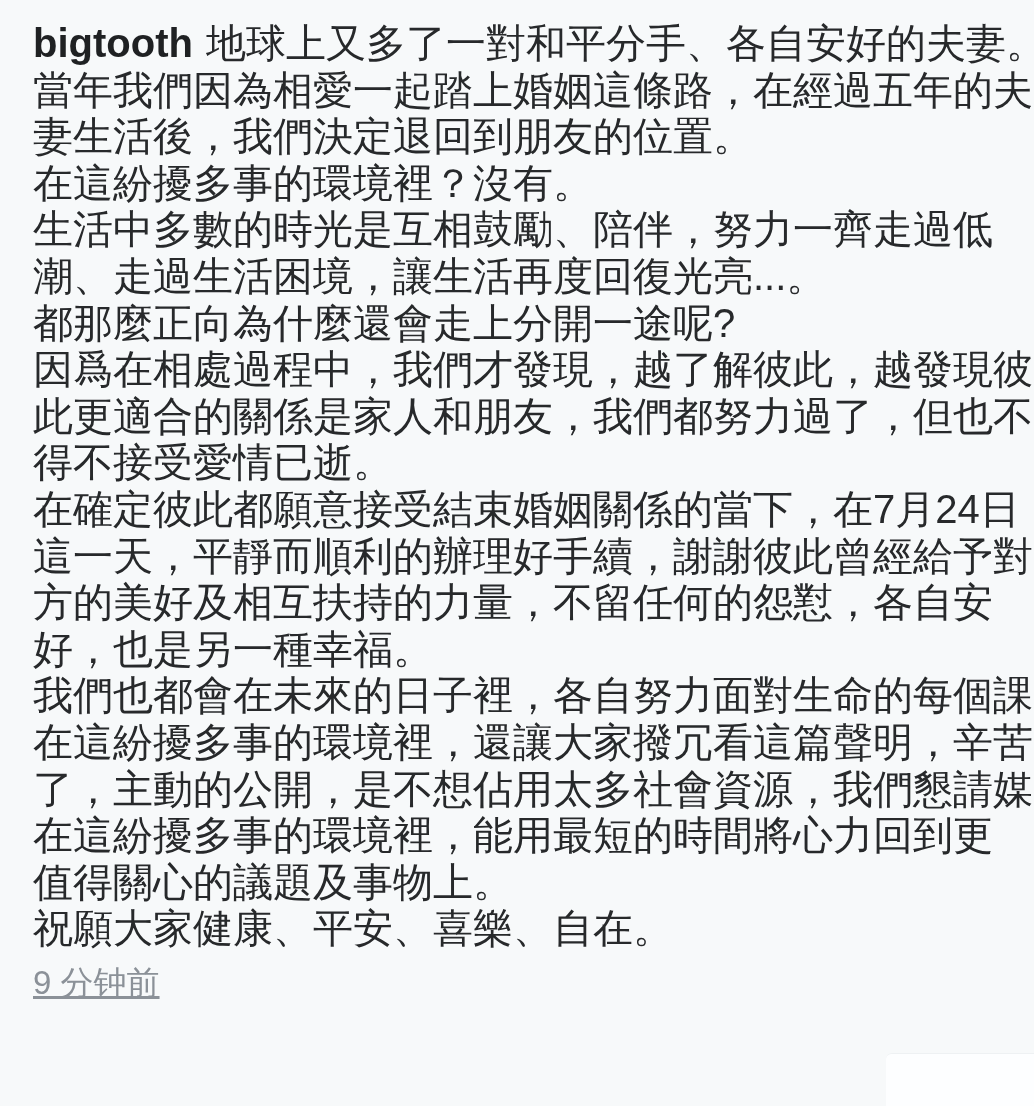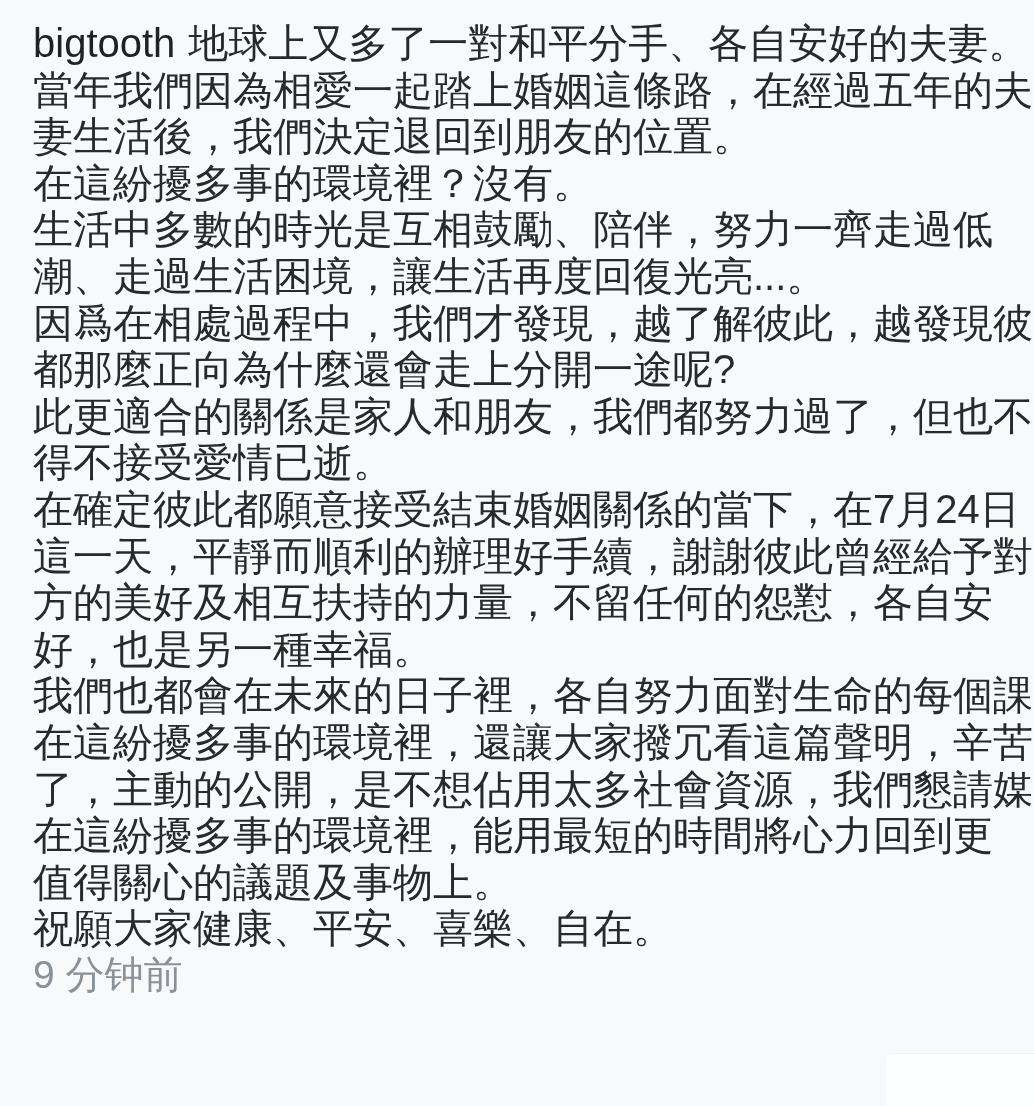--- a/index.html
+++ b/index.html
@@ -21,29 +21,30 @@
     width: 975px;
   }
   .post-text .line {
     font-size: 40px;
     line-height: 46.6px;
     color: var(--text, #27292b);
     white-space: nowrap;
     letter-spacing: 0;
   }
   .author {
-    font-weight: 400;
+    font-weight: 700;
     color: var(--author, #1f2123);
     margin-right: 13px;
   }
   .timestamp {
-    margin-top: 4px;
-    font-size: 39px;
+    margin-top: 12px;
+    font-size: 33px;
     line-height: 38px;
     color: var(--timestamp, #8b9198);
+    text-decoration: underline;
   }
   .watermark-patch {
     position: absolute;
     right: 0;
     bottom: 0;
     width: 148px;
     height: 52px;
     background: var(--patch, #fdfeff);
     border-top: 1px solid #eef1f3;
     border-radius: 6px 0 0 0;
@@ -53,22 +54,22 @@
 <body>
 
 <div class="post">
   <div class="post-text">
       <div class="line"><span class="author">bigtooth</span><span>地球上又多了一對和平分手、各自安好的夫妻。</span></div>
       <div class="line">當年我們因為相愛一起踏上婚姻這條路，在經過五年的夫</div>
       <div class="line">妻生活後，我們決定退回到朋友的位置。</div>
       <div class="line">在這紛擾多事的環境裡？沒有。</div>
       <div class="line">生活中多數的時光是互相鼓勵、陪伴，努力一齊走過低</div>
       <div class="line">潮、走過生活困境，讓生活再度回復光亮...。</div>
+      <div class="line">都那麼正向為什麼還會走上分開一途呢?</div>
       <div class="line">因爲在相處過程中，我們才發現，越了解彼此，越發現彼</div>
-      <div class="line">都那麼正向為什麼還會走上分開一途呢?</div>
       <div class="line">此更適合的關係是家人和朋友，我們都努力過了，但也不</div>
       <div class="line">得不接受愛情已逝。</div>
       <div class="line">在確定彼此都願意接受結束婚姻關係的當下，在7月24日</div>
       <div class="line">這一天，平靜而順利的辦理好手續，謝謝彼此曾經給予對</div>
       <div class="line">方的美好及相互扶持的力量，不留任何的怨懟，各自安</div>
       <div class="line">好，也是另一種幸福。</div>
       <div class="line">我們也都會在未來的日子裡，各自努力面對生命的每個課</div>
       <div class="line">在這紛擾多事的環境裡，還讓大家撥冗看這篇聲明，辛苦</div>
       <div class="line">了，主動的公開，是不想佔用太多社會資源，我們懇請媒</div>
       <div class="line">在這紛擾多事的環境裡，能用最短的時間將心力回到更</div>

